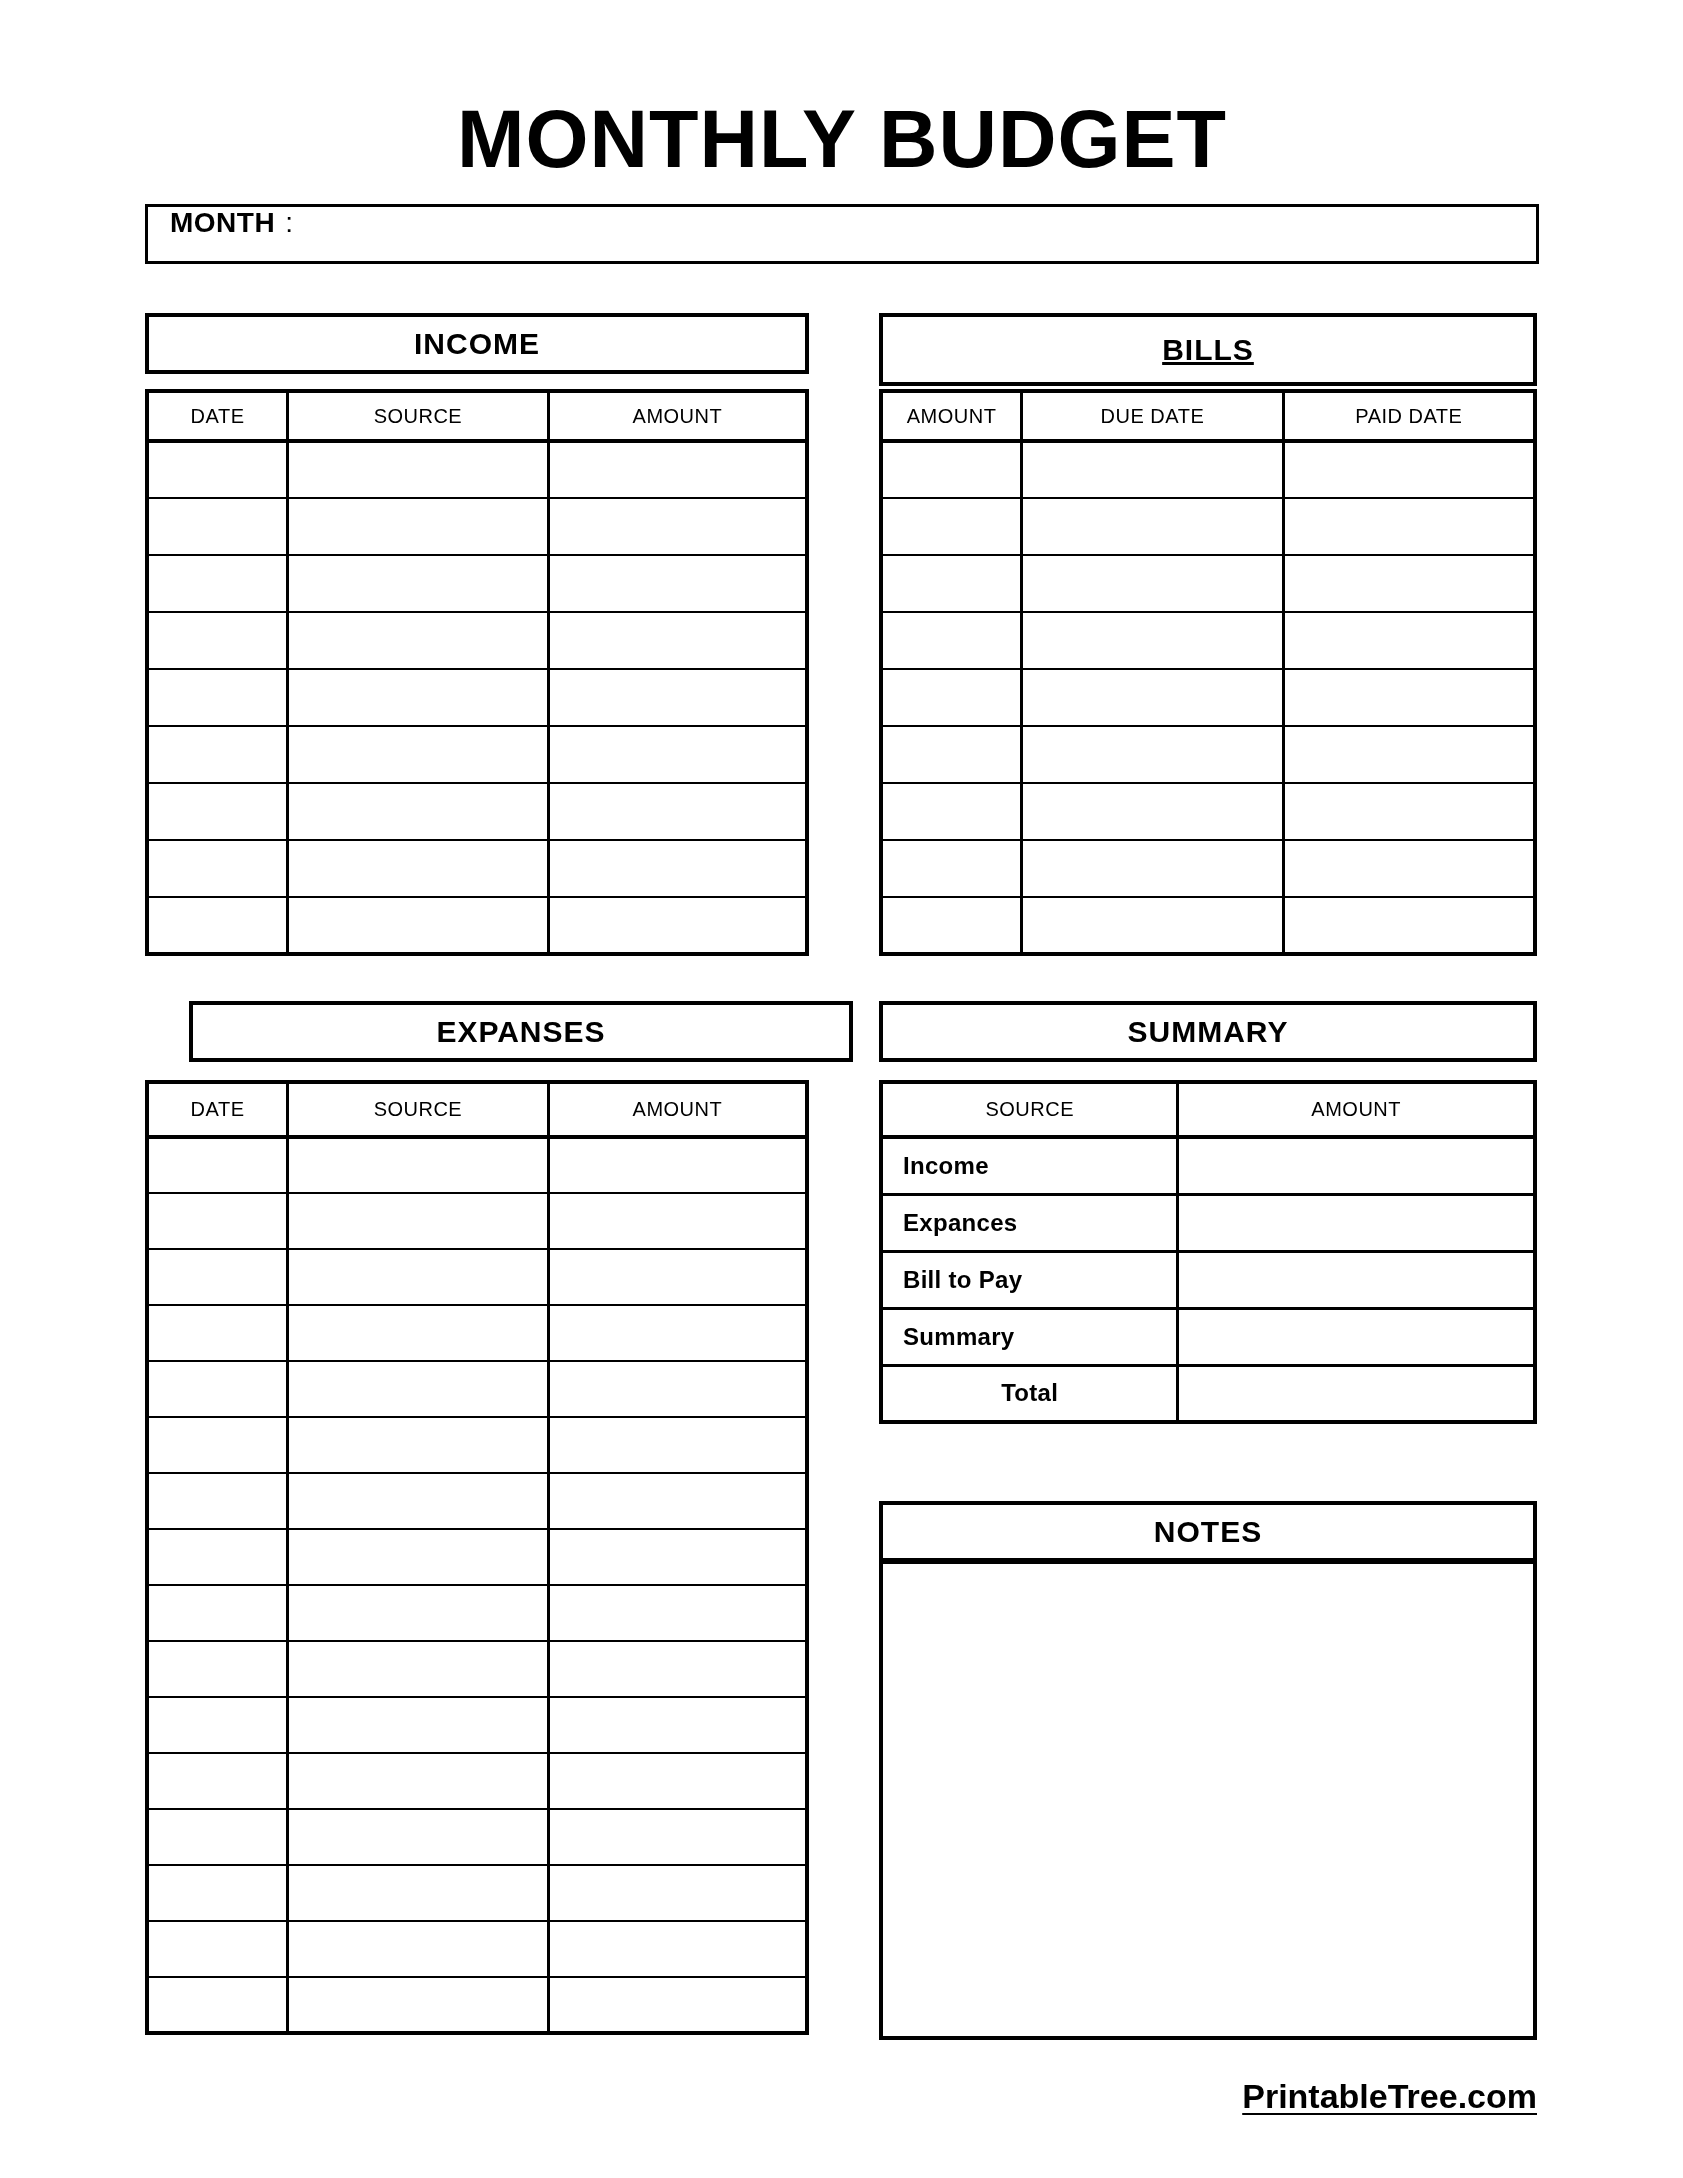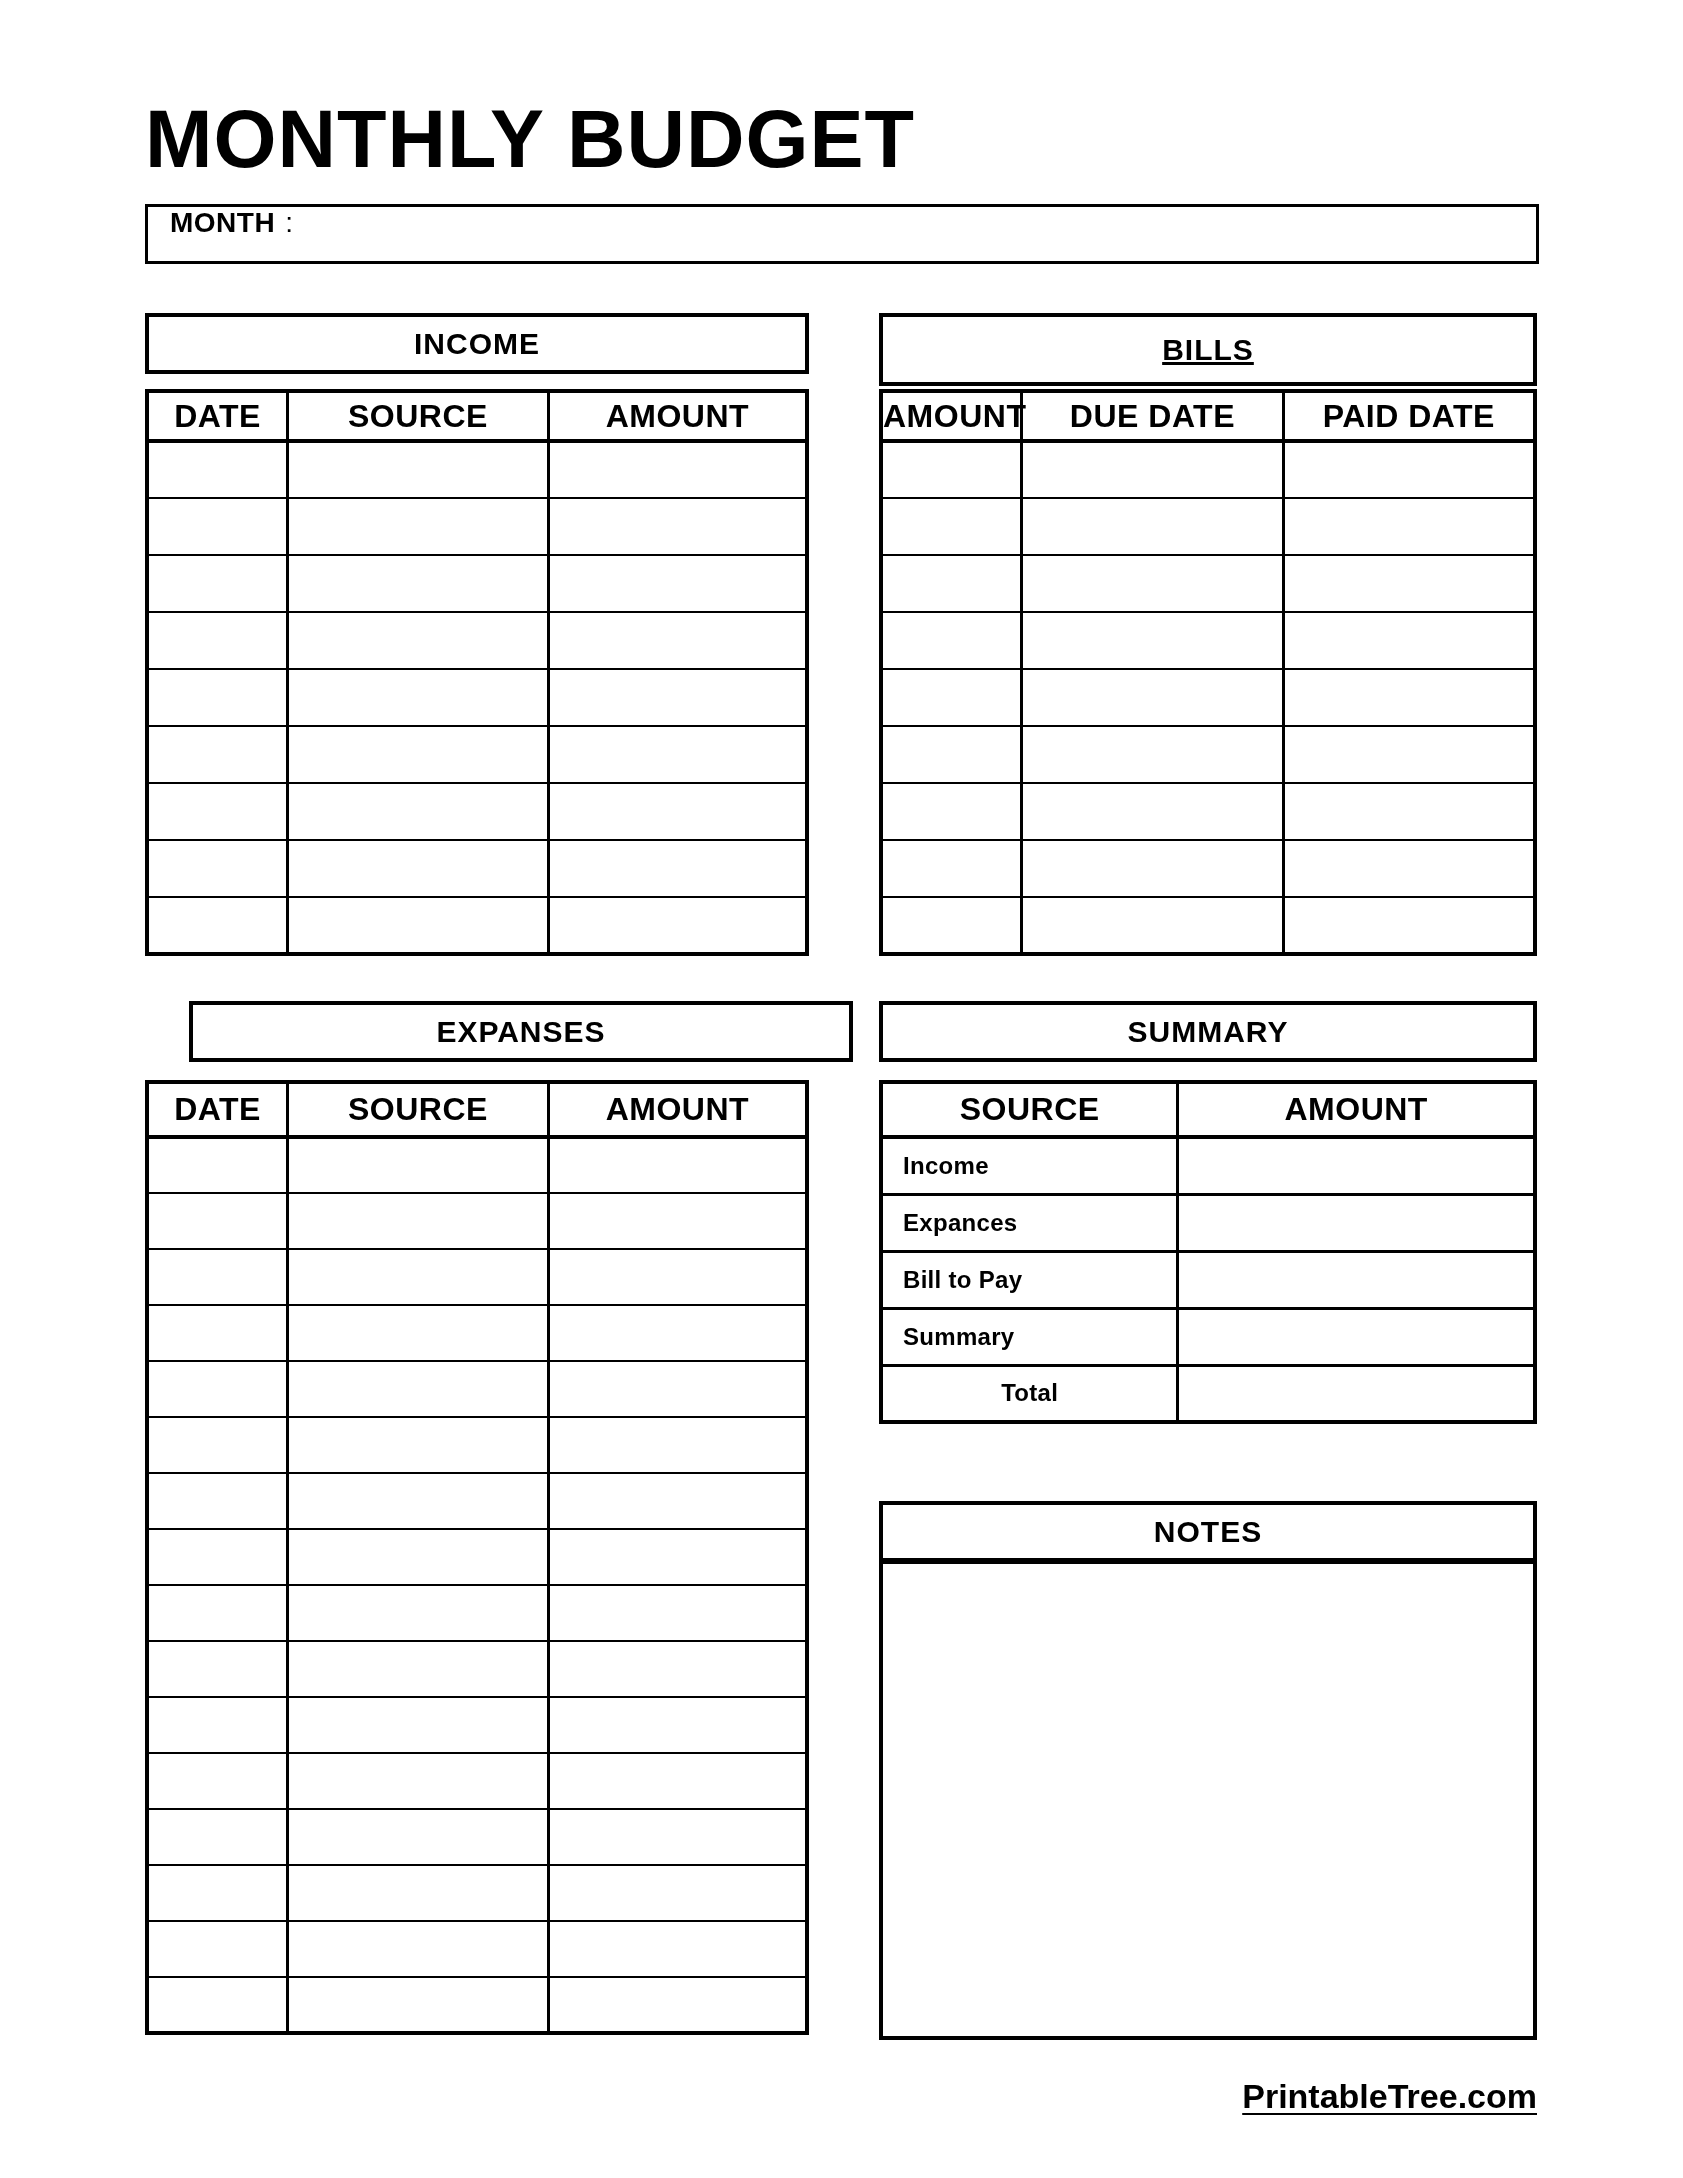--- a/index.html
+++ b/index.html
@@ -7,21 +7,21 @@
   body {
     width:1683px; height:2178px; position:relative;
     font-family:"Liberation Sans", sans-serif; color:#000000;
     overflow:hidden;
   }
   .abs { position:absolute; }
 
   
   .page-title {
     left:145px; top:99px; width:1394px;
-    text-align:left; font-size:81px; font-weight:700;
+    text-align:center; font-size:81px; font-weight:700;
     letter-spacing:1px; white-space:nowrap; line-height:1;
   }
 
   
   .month-box {
     left:145px; top:204px; width:1394px; height:60px;
     border:3px solid #000; display:flex; 
     padding-left:22px; font-size:28px;
   }
   .month-label { font-weight:700; letter-spacing:0.5px; }
@@ -43,21 +43,21 @@
   table.grid {
     position:absolute; border-collapse:collapse; table-layout:fixed;
     border:4px solid #000; background:#fff;
   }
   table.grid th, table.grid td {
     border-top:2px solid #000; border-bottom:2px solid #000;
     border-left:3px solid #000; border-right:3px solid #000;
   }
   table.grid thead th {
     border-bottom:4px solid #000;
-    font-size:32px; font-weight:700; text-align:center;
+    font-size:20px; font-weight:400; text-align:center;
     letter-spacing:0.5px; vertical-align:middle;
   }
 
   #income-table   { left:145px; top:389px;  width:664px; }
   #bills-table    { left:879px; top:389px;  width:658px; }
   #income-table thead tr, #bills-table thead tr { height:50px; }
   #income-table tbody tr, #bills-table tbody tr { height:57px; }
 
   #expanses-table { left:145px; top:1080px; width:664px; }
   #expanses-table thead tr { height:55px; }

